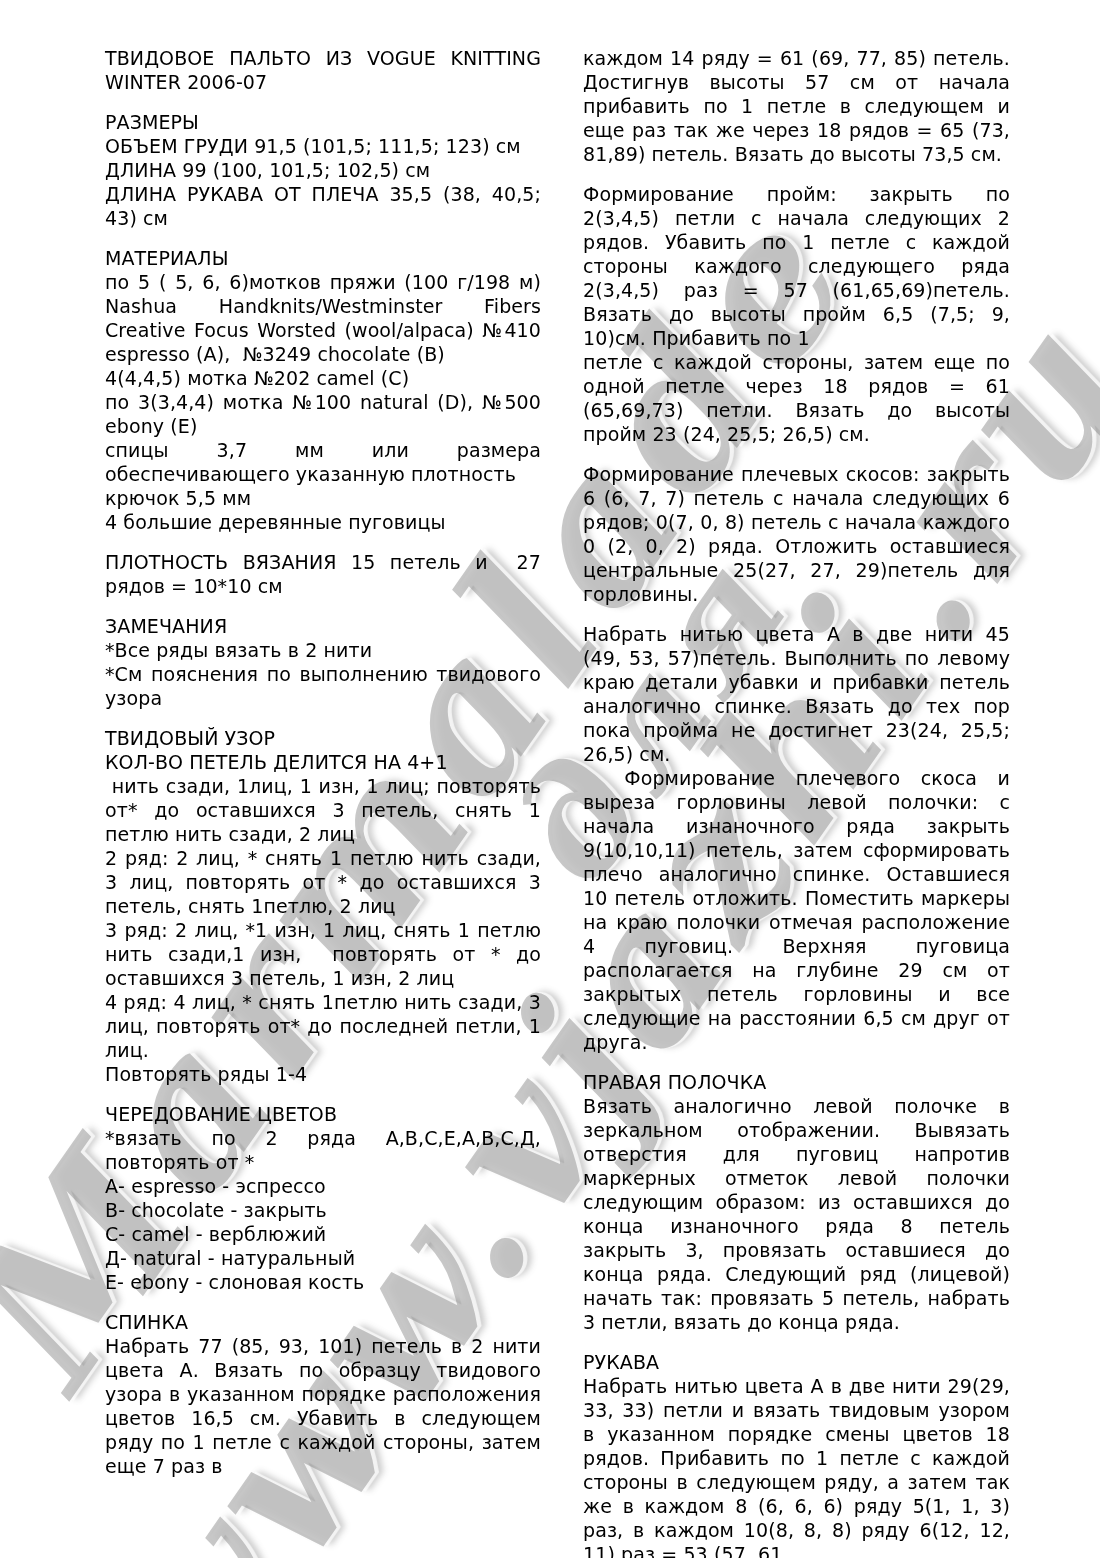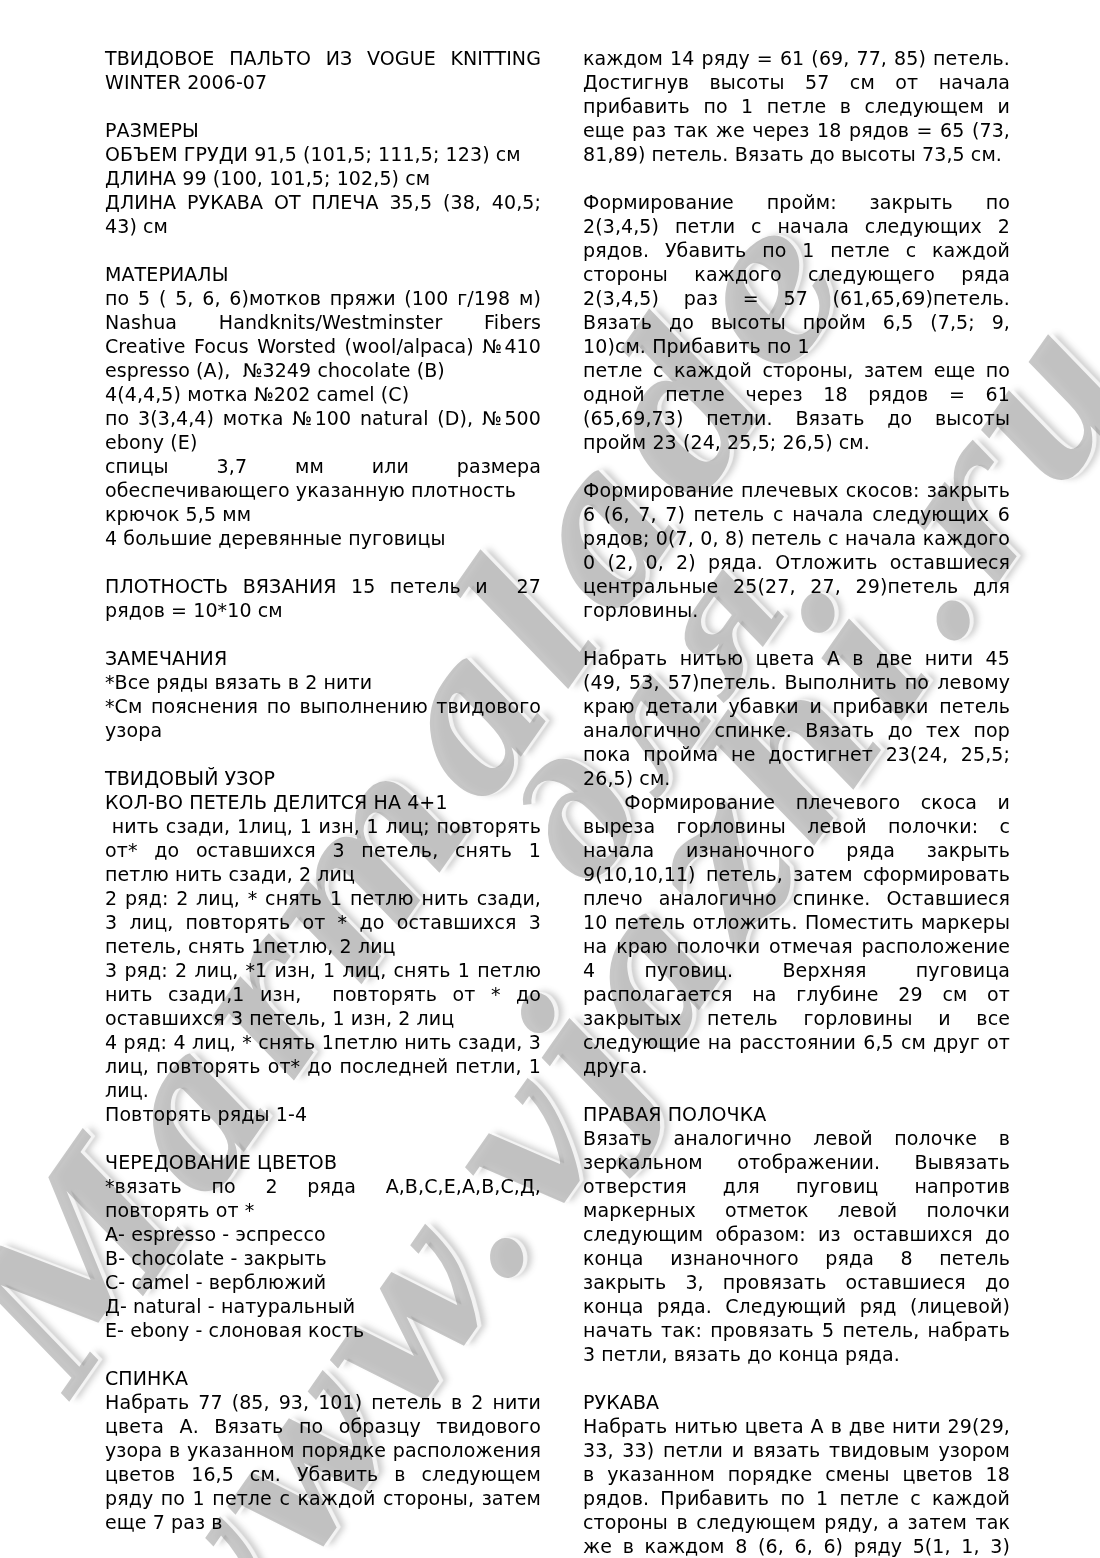--- a/index.html
+++ b/index.html
@@ -33,21 +33,21 @@
   
   .columns {
     position:absolute; left:105px; top:46px;
     width:906px;
     display:flex;
     z-index:1;
   }
   .col { font-size:19px; line-height:24px; letter-spacing:0.1px; }
   .col-left  { width:436px; }
   .col-right { width:427px; margin-left:42px; }
-  .sec + .sec { margin-top:24px; }
+  .sec + .sec { margin-top:16px; }
   p { margin:0; text-align:justify; }
   p.h { text-align:left; }
 </style>
 </head>
 <body>
 
 <div class="page">
 
   <div class="wm wm1">Marmalade</div>
   <div class="wm wm2">для</div>

